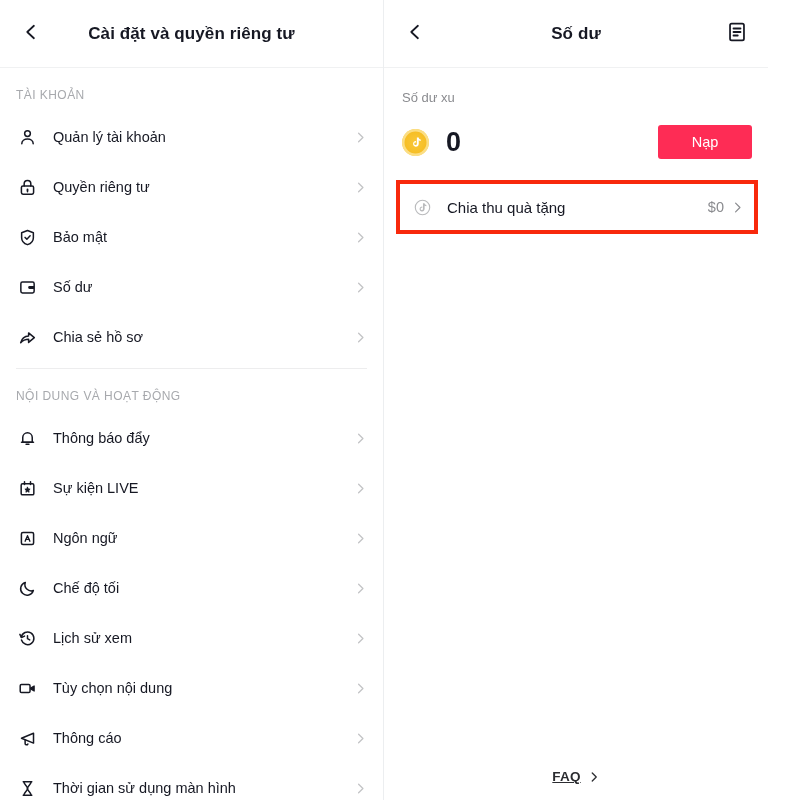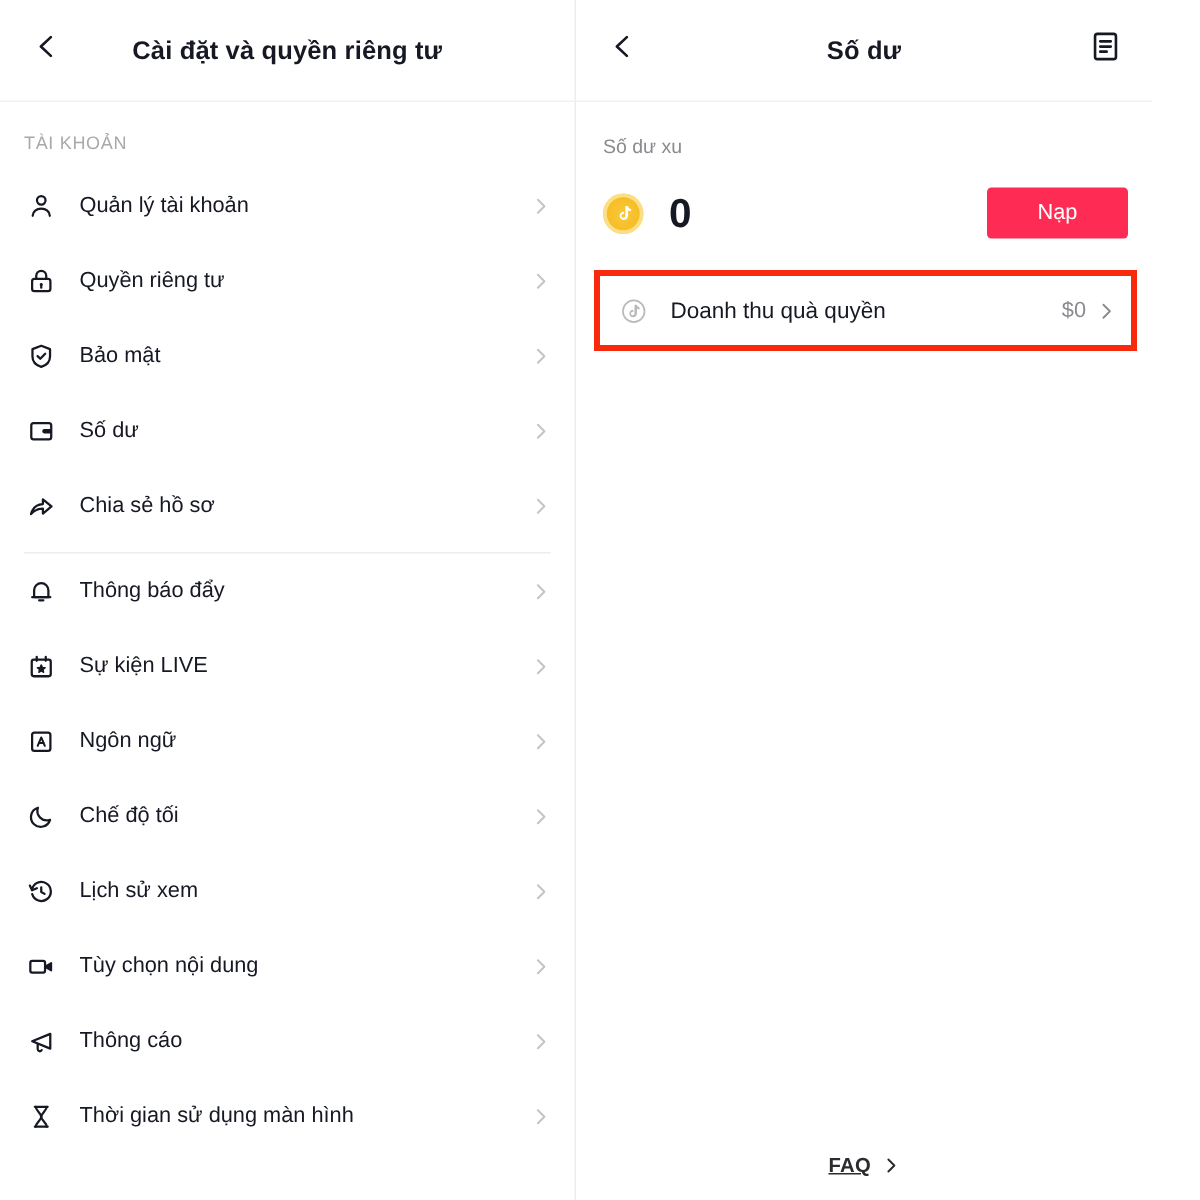--- a/index.html
+++ b/index.html
@@ -300,20 +300,21 @@
       <span class="row-label">Chia sẻ hồ sơ</span>
       <span class="row-chevron">
         <svg width="13" height="13" viewBox="0 0 24 24" fill="none" stroke="currentColor" stroke-width="2.4" stroke-linecap="round" stroke-linejoin="round">
           <polyline points="8.5 4 16.5 12 8.5 20"></polyline>
         </svg>
       </span>
     </div>
 
     <div class="section-divider"></div>
 
+    <div class="section-label">NỘI DUNG VÀ HOẠT ĐỘNG</div>
 
     <div class="row">
       <span class="row-icon">
         <svg width="19" height="19" viewBox="0 0 24 24" fill="none" stroke="#161823" stroke-width="1.9" stroke-linecap="round" stroke-linejoin="round">
           <path d="M6 16.6V10.8a6 6 0 0 1 12 0v5.8z"></path>
           <path d="M4.4 16.6h15.2"></path>
           <path d="M10.2 19.2h3.6"></path>
         </svg>
       </span>
       <span class="row-label">Thông báo đẩy</span>
@@ -467,21 +468,21 @@
     </div>
 
     <div class="highlight-wrap">
       <div class="revenue-row">
         <span class="revenue-icon">
           <svg width="19" height="19" viewBox="0 0 24 24" fill="none" stroke="#b9babc" stroke-width="1.4">
             <circle cx="12" cy="12" r="9.1"></circle>
             <path d="M14.6 6.6c.3 1.3 1.1 2.1 2.3 2.2v1.7c-.8 0-1.5-.2-2.2-.6v3.8c0 2.2-1.7 3.7-3.6 3.4-1.6-.2-2.8-1.5-2.8-3.2 0-1.8 1.5-3.2 3.4-3.1v1.7c-.2 0-.4-.1-.6-.1-.8 0-1.4.6-1.4 1.4 0 .8.6 1.5 1.4 1.5.9 0 1.5-.7 1.5-1.7V6.6z" fill="#b9babc" stroke="none"></path>
           </svg>
         </span>
-        <span class="revenue-label">Doanh thu quà quyền</span>
+        <span class="revenue-label">Chia thu quà tặng</span>
         <span class="revenue-value">$0</span>
         <span class="revenue-chevron">
           <svg width="13" height="13" viewBox="0 0 24 24" fill="none" stroke="currentColor" stroke-width="2.2" stroke-linecap="round" stroke-linejoin="round">
             <polyline points="8.5 4 16.5 12 8.5 20"></polyline>
           </svg>
         </span>
       </div>
     </div>
 
     <div class="faq">

